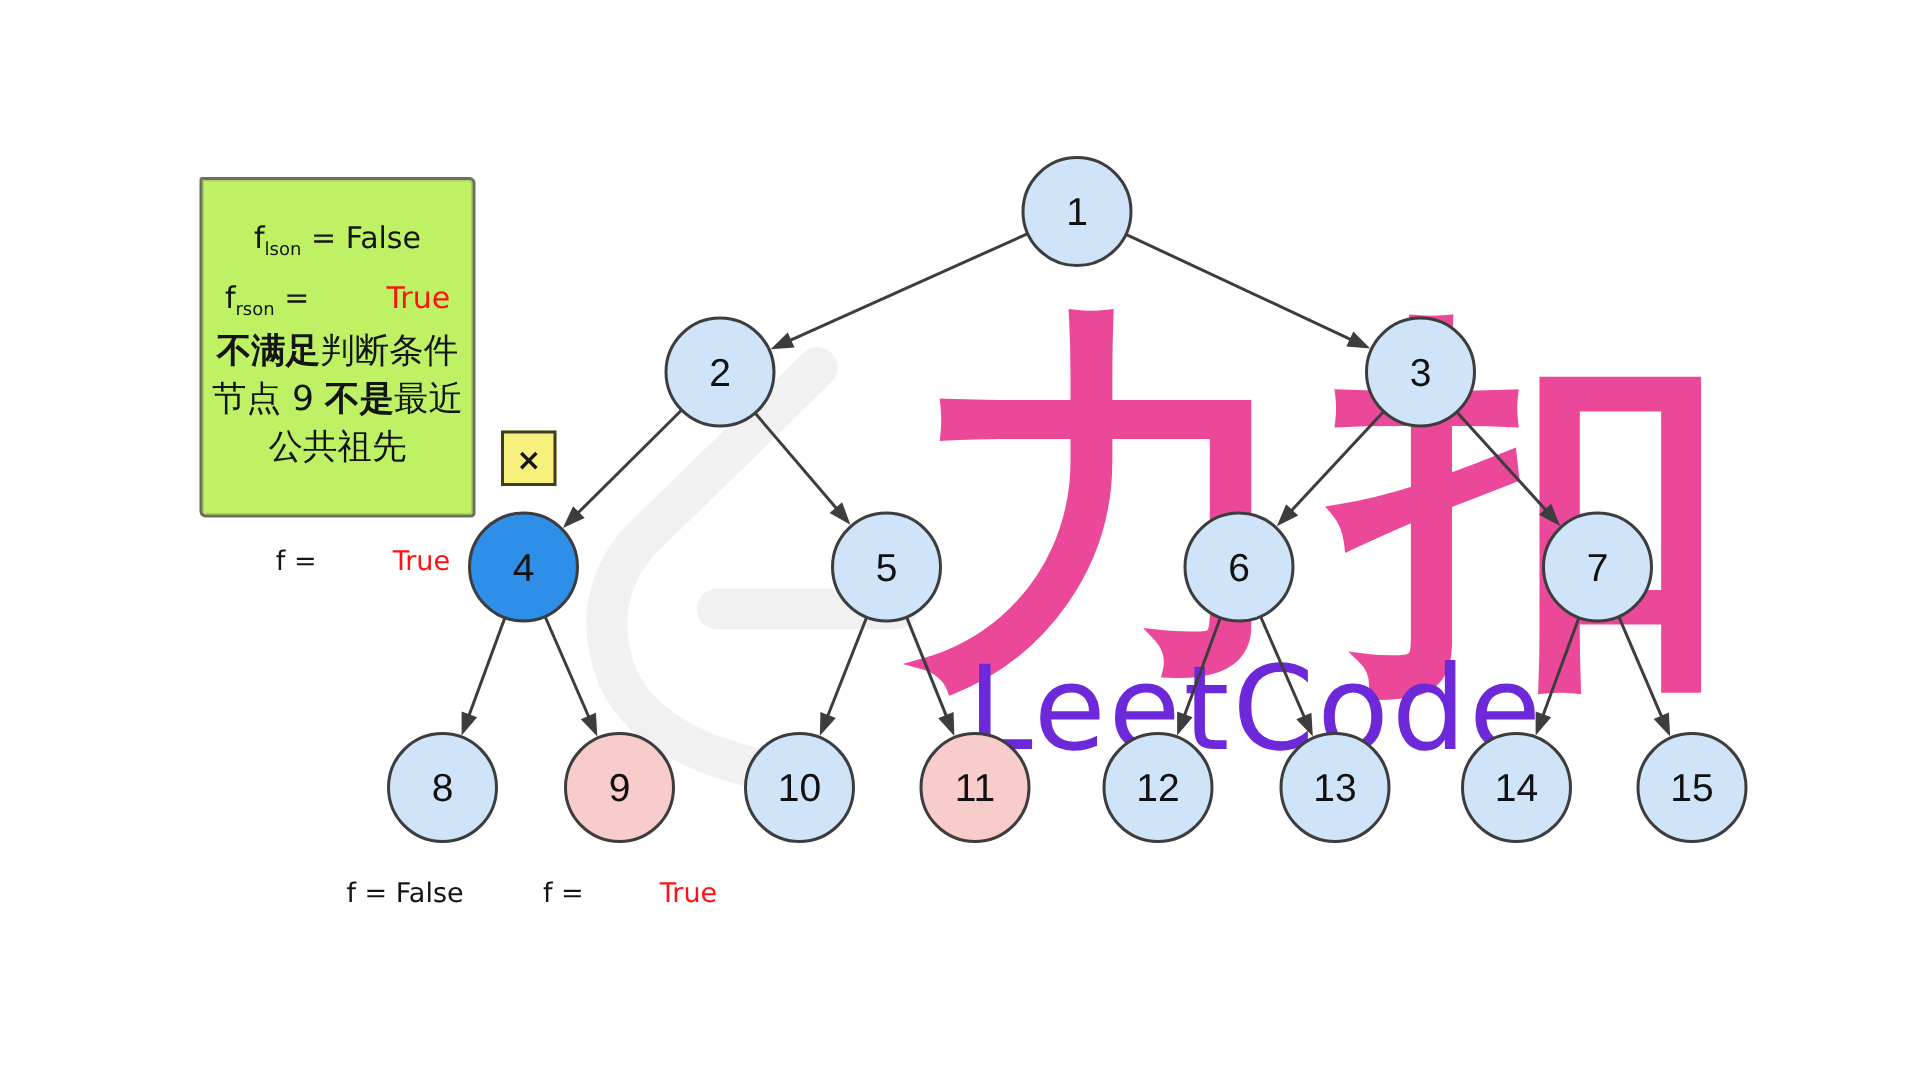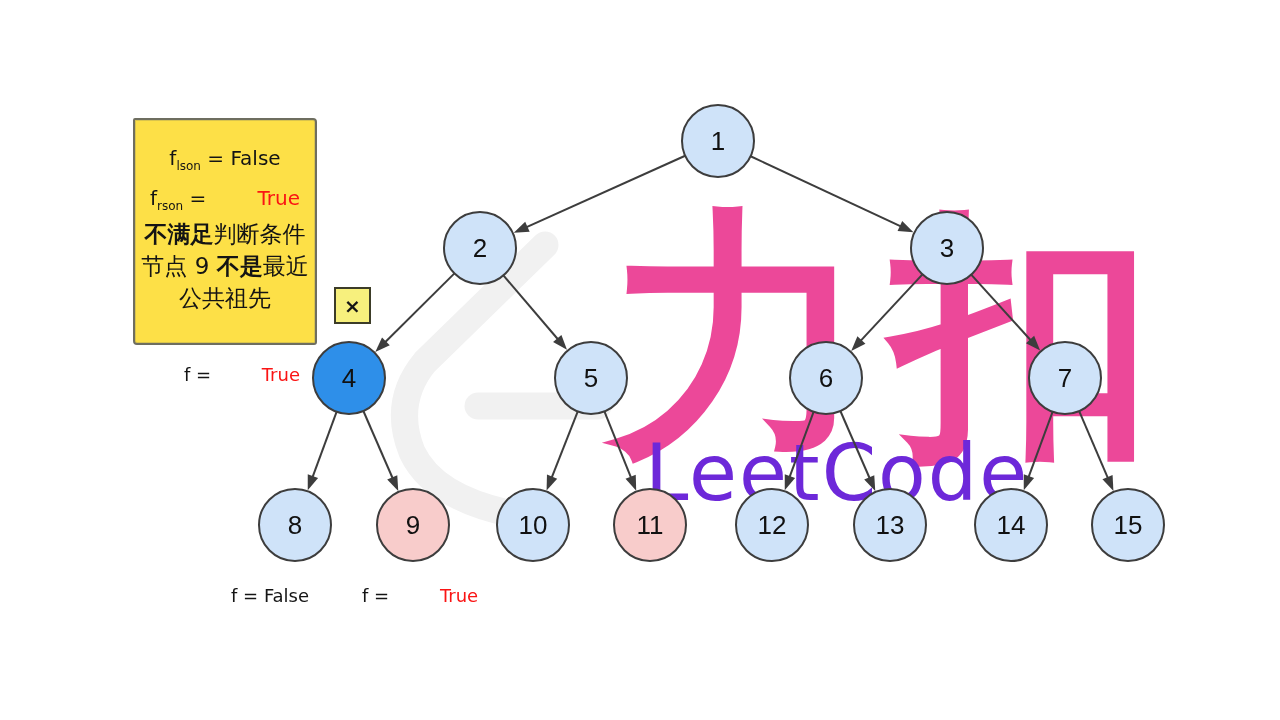--- a/index.html
+++ b/index.html
@@ -19,21 +19,21 @@
   }
   .wm-logo{position:absolute;left:0;top:0;z-index:0;}
   
   #tree-svg{position:absolute;left:0;top:0;z-index:2;}
   #tree-svg text{
     font-family:"Liberation Sans", sans-serif;font-size:26px;fill:#111111;
   }
   
   .note{
     position:absolute;left:133px;top:118px;width:184px;height:227px;z-index:3;
-    background:#fde047;border:2px solid #6e6e60;border-radius:2px 4px 3px 4px;
+    background:#bef264;border:2px solid #6e6e60;border-radius:2px 4px 3px 4px;
     box-shadow:inset 0 0 0 1px rgba(110,110,96,.25);
     box-sizing:border-box;text-align:center;padding-top:18px;
     font-family:"DejaVu Sans", sans-serif;color:#141414;
   }
   .note .en{font-size:20px;height:40px;line-height:40px;white-space:pre;}
   .note .en sub{font-size:12px;}
   .note .cjk{font-size:23px;line-height:32px;white-space:pre;}
   .note b{font-weight:700;}
   .red{color:#fa1414;margin-left:45px;}
   

